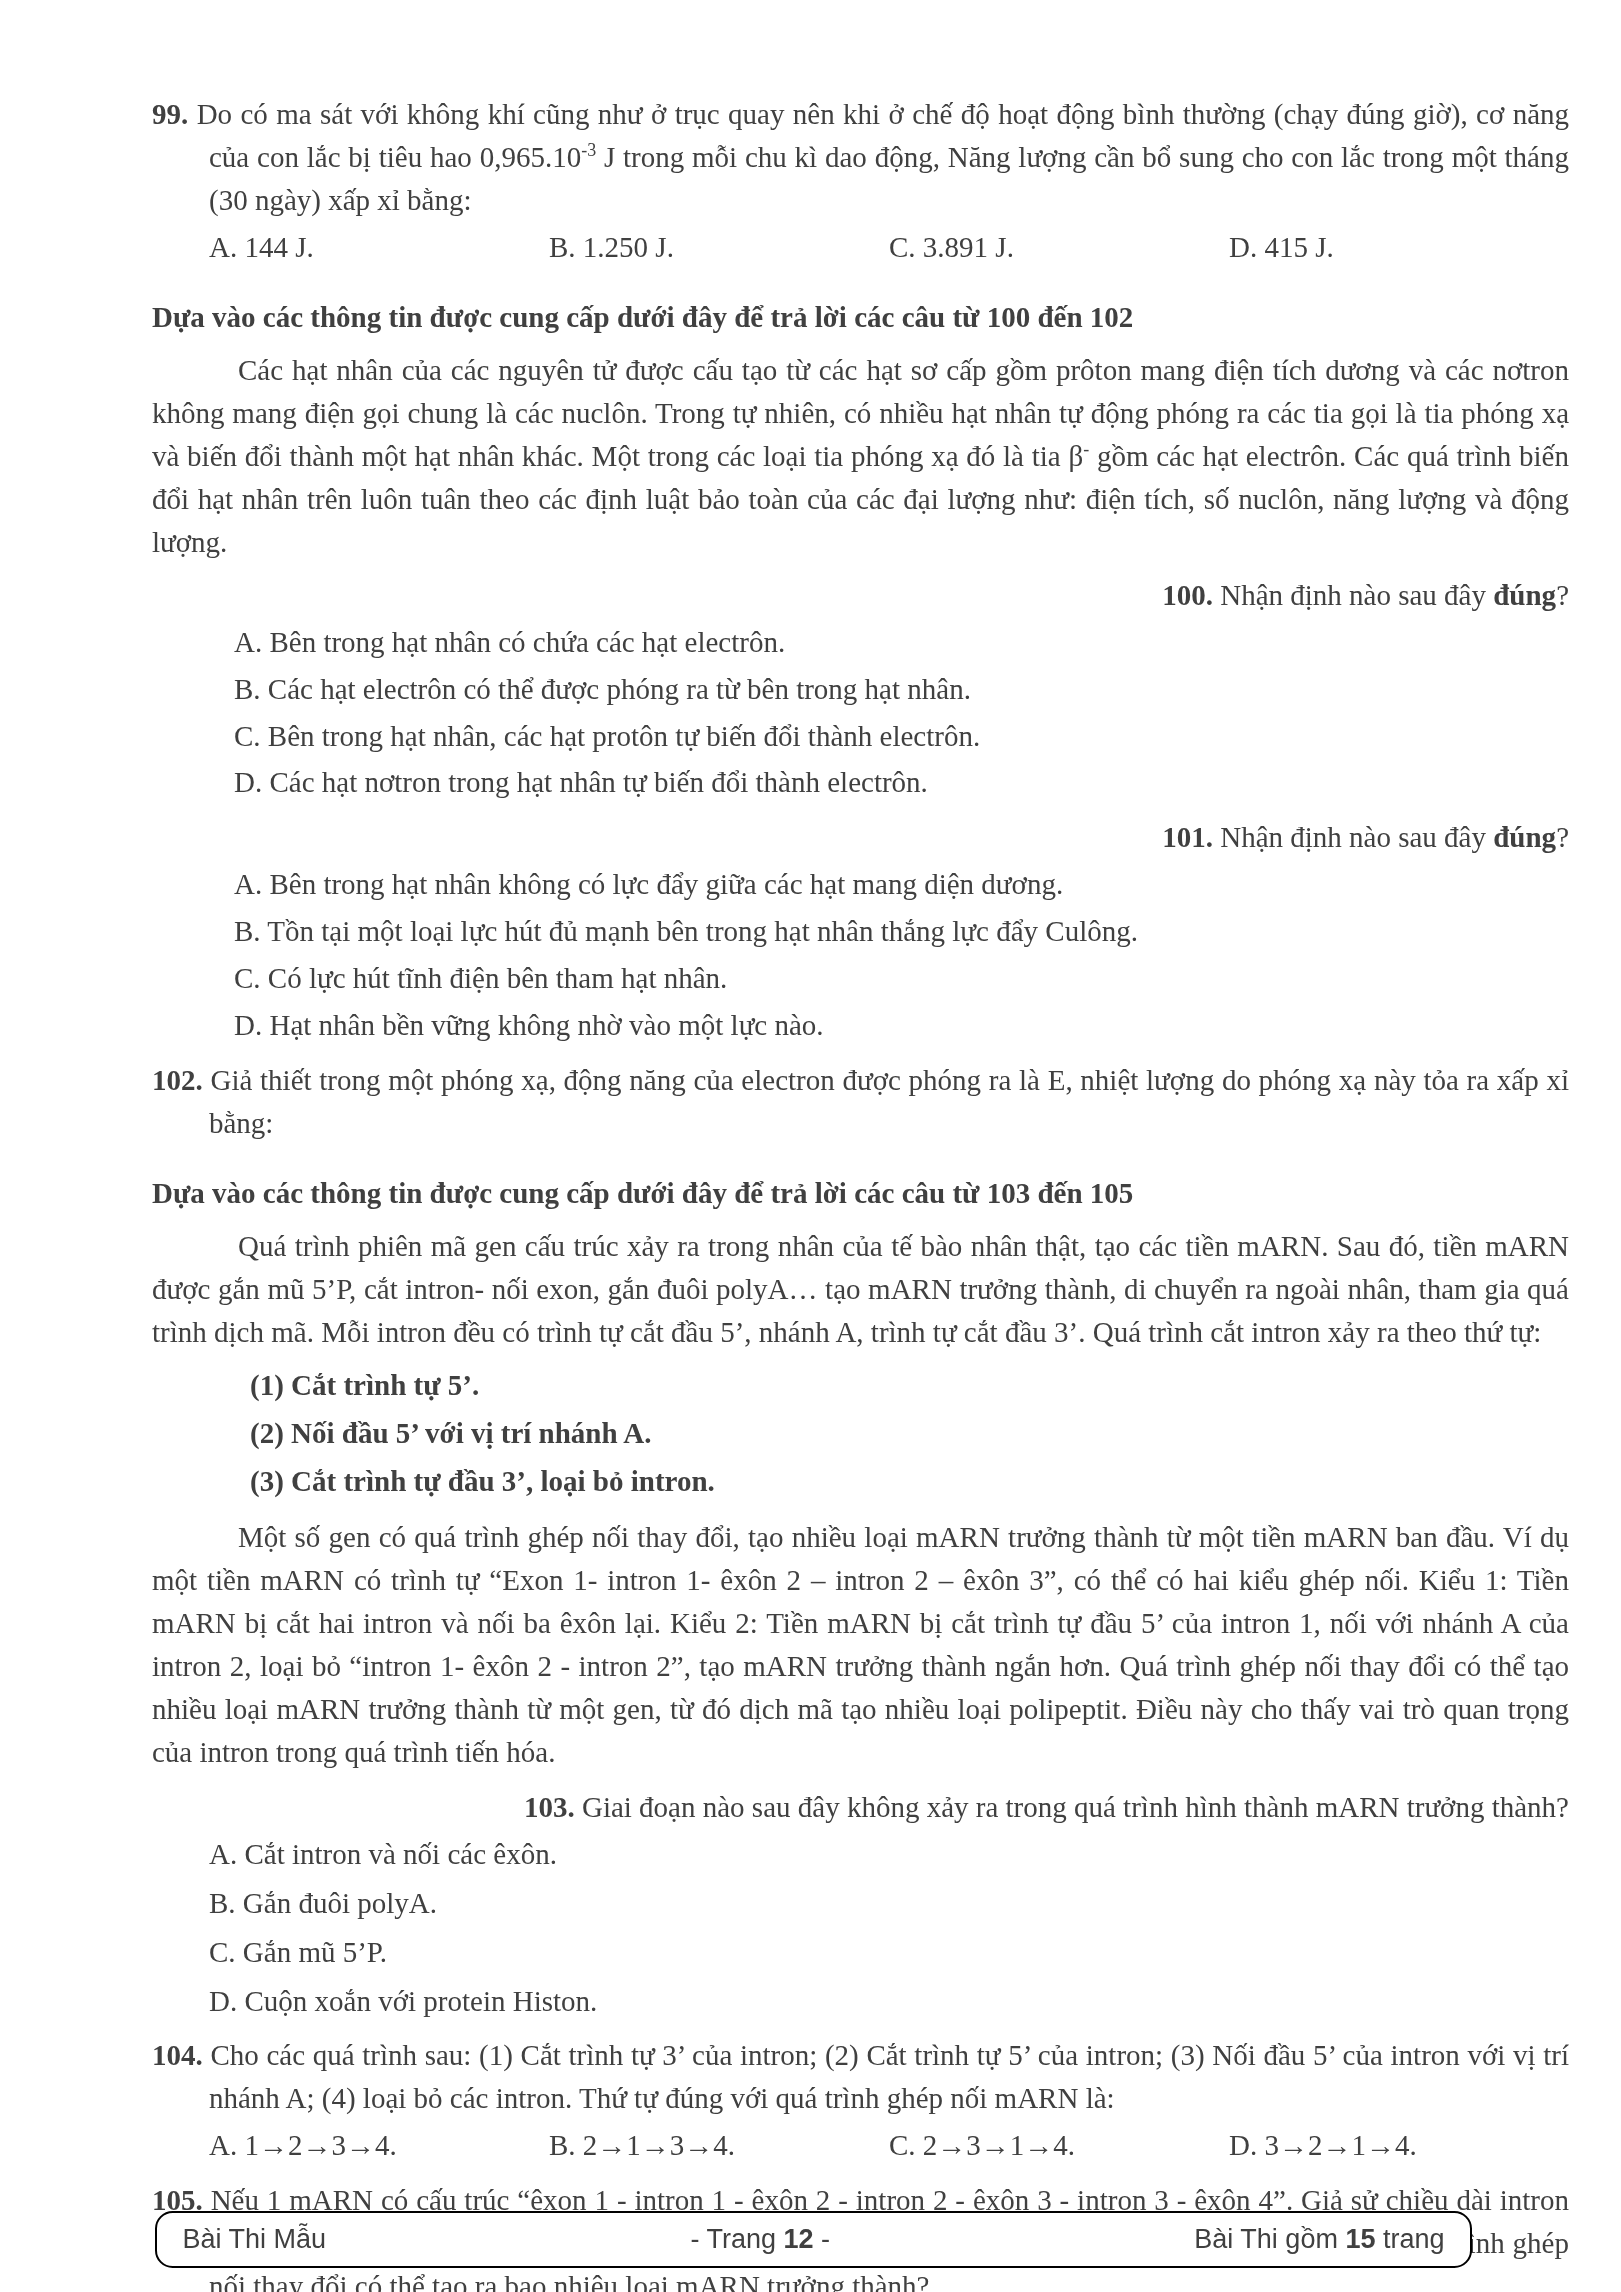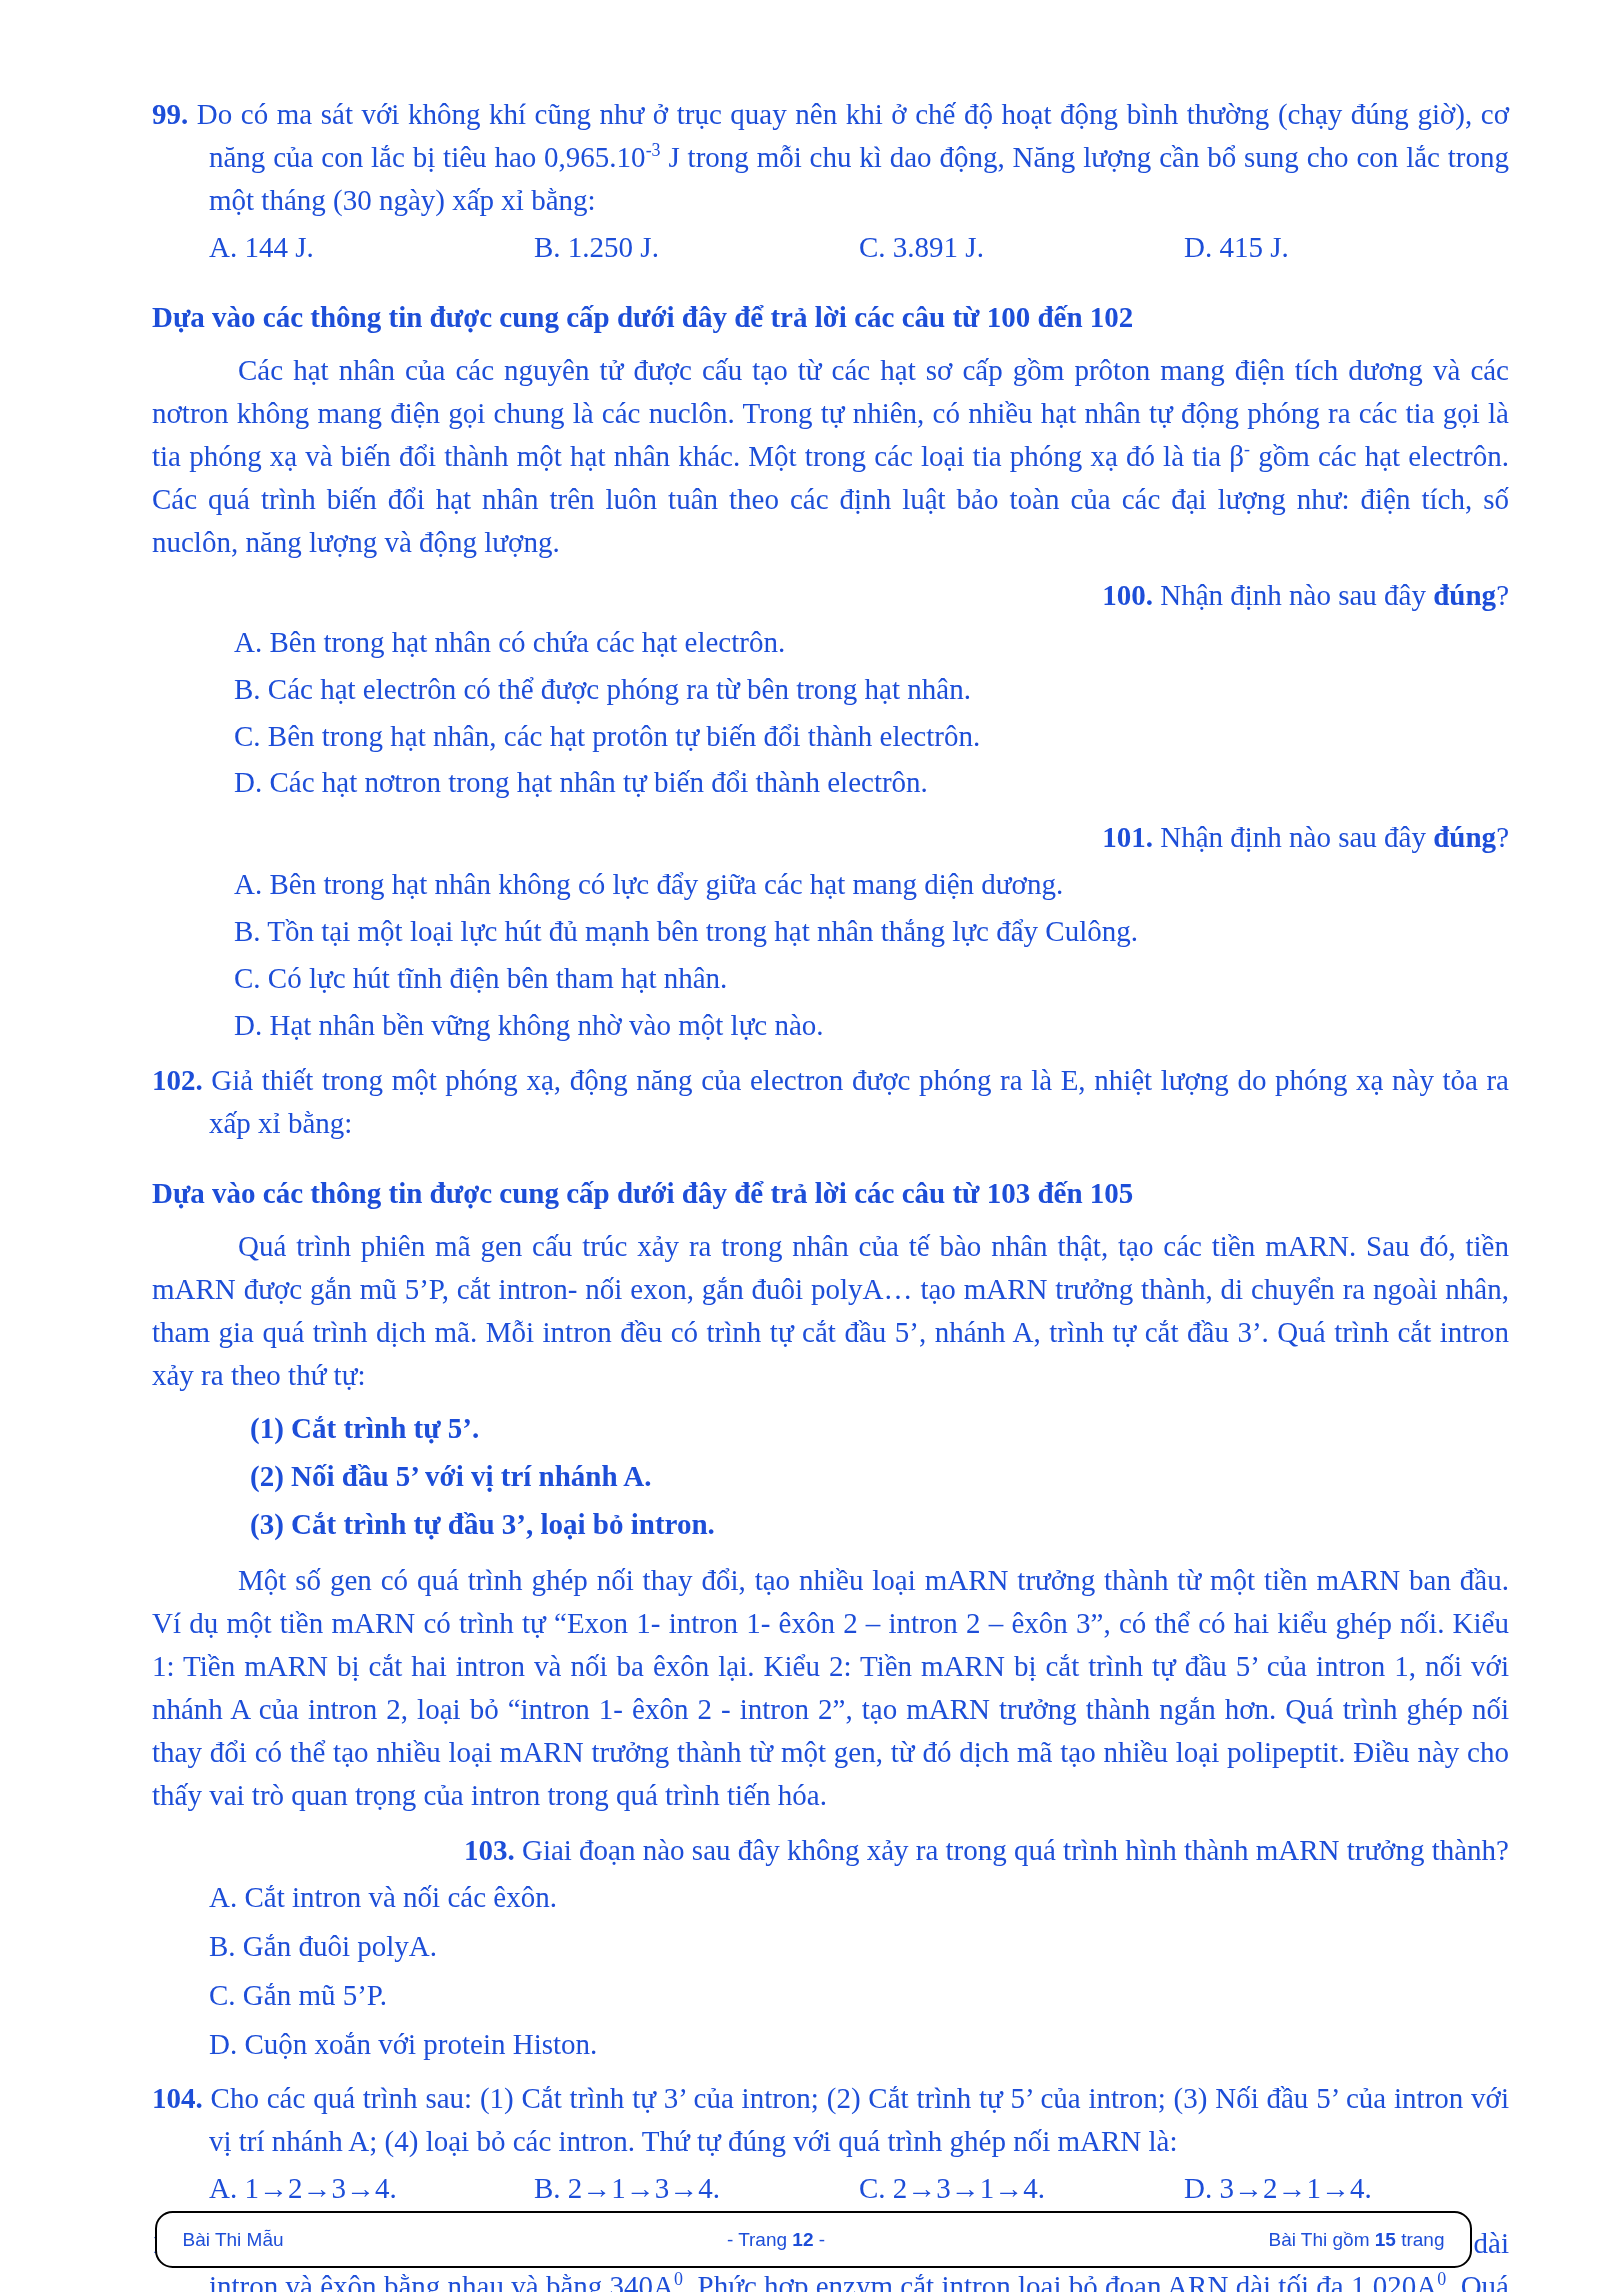--- a/index.html
+++ b/index.html
@@ -1,26 +1,26 @@
 <!DOCTYPE html>
 <html><head>
 <meta charset="utf-8">
 <style>
   html, body { margin: 0; padding: 0; background: #ffffff; }
   .page {
     position: relative;
     width: 1621px;
     height: 2293px;
     background: #ffffff;
-    color: #1d4ed8;
+    color: #404040;
     font-family: "Liberation Serif", serif;
     font-size: 29px;
     line-height: 43px;
     box-sizing: border-box;
-    padding: 93px 112px 0 152px;
+    padding: 93px 52px 0 152px;
     overflow: hidden;
   }
   .q { margin-bottom: 11.8px; }
   .qhead { padding-left: 57px; text-indent: -57px; text-align: justify; }
   .qhead-left { padding-left: 57px; text-indent: -57px; text-align: right; }
   .qnum { font-weight: bold; }
   .b { font-weight: bold; }
   .sup { vertical-align: super; font-size: 0.62em; line-height: 0; }
   .opts4 {
     display: grid;
@@ -48,21 +48,21 @@
     right: 149px;
     bottom: 25.5px;
     border: 2.9px solid #000000;
     border-radius: 17.6px;
     padding: 10.8px 25.5px;
     box-sizing: border-box;
     display: flex;
     align-items: center;
     justify-content: space-between;
     font-family: "Liberation Sans", sans-serif;
-    font-size: 19px;
+    font-size: 27px;
     line-height: 31px;
     background: #ffffff;
   }
 </style>
 </head>
 <body>
 
 <div class="page">
 
   <div class="q">

